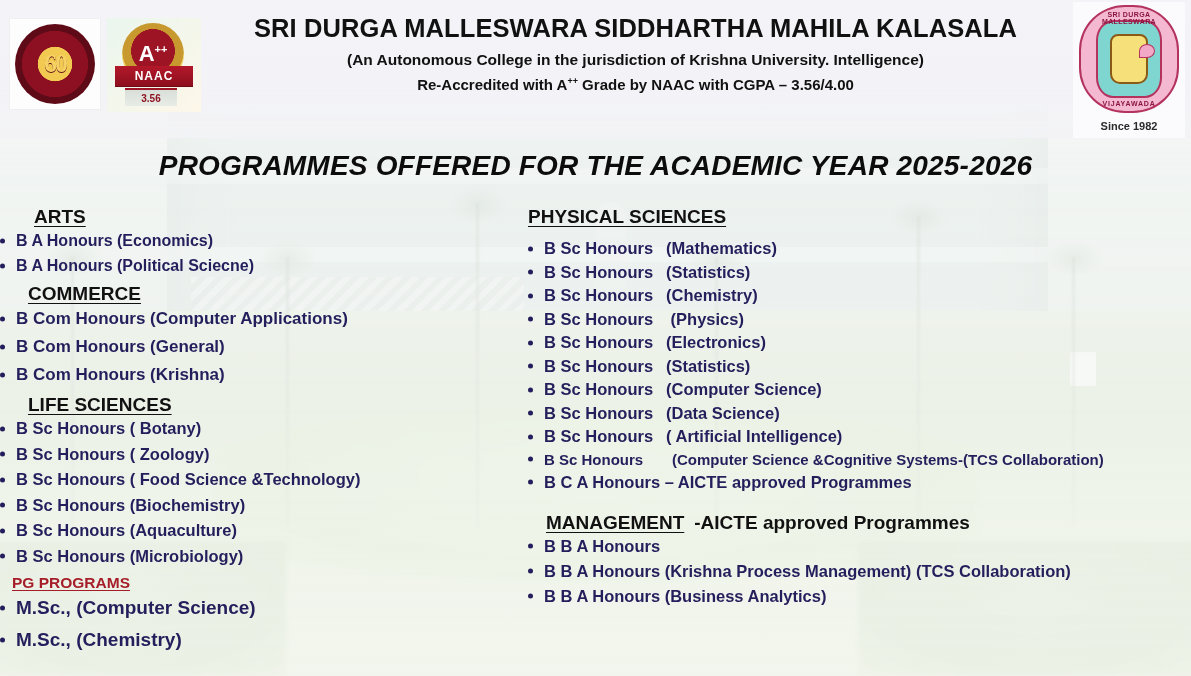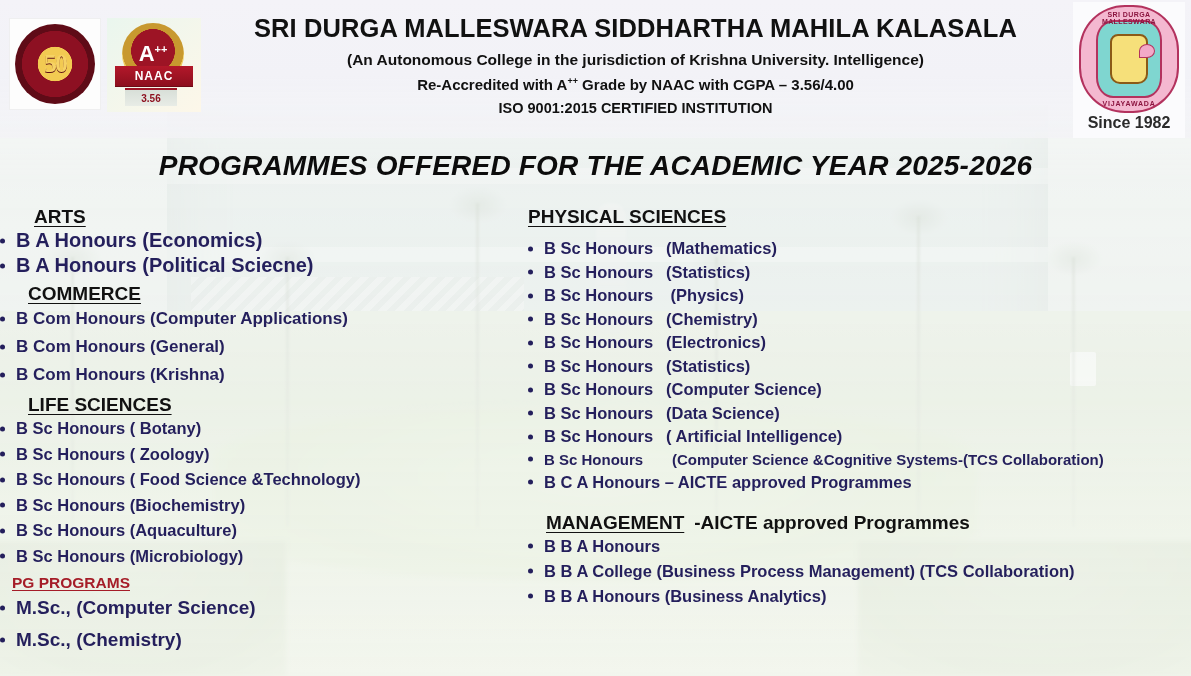--- a/index.html
+++ b/index.html
@@ -140,21 +140,21 @@
     border-radius:50% 50% 50% 0;background:#f2a9c8;border:1px solid #b3325e;
   }
   .kal-arc-top{
     position:absolute;top:4px;left:0;width:100%;text-align:center;
     font-size:7px;font-weight:bold;color:#8c1540;letter-spacing:.4px;
   }
   .kal-arc-bottom{
     position:absolute;bottom:4px;left:0;width:100%;text-align:center;
     font-size:7px;font-weight:bold;color:#8c1540;letter-spacing:.8px;
   }
-  .kal-since{font-size:16px;color:#2b2b2b;font-weight:600;margin-top:1px;}
+  .kal-since{font-size:11px;color:#2b2b2b;font-weight:600;margin-top:7px;}
 
   .head-text{position:absolute;left:205px;right:125px;top:14px;text-align:center;}
   .col-name{
     font-size:25.5px;font-weight:bold;color:#111;letter-spacing:.1px;line-height:1.1;
     white-space:nowrap;
   }
   .col-sub{font-size:15.5px;font-weight:bold;color:#111;margin-top:9px;}
   .col-sub2{font-size:15px;font-weight:bold;color:#111;margin-top:7px;}
   .col-sub2 sup{font-size:9px;}
   .col-sub3{font-size:14.5px;font-weight:bold;color:#111;margin-top:7px;}
@@ -189,21 +189,21 @@
     position:relative;color:#241f5c;font-weight:bold;white-space:nowrap;
   }
   ul.plist li::before{
     content:"";position:absolute;left:0;top:50%;transform:translateY(-50%);
     width:5px;height:5px;border-radius:50%;background:#241f5c;
   }
   ul.plist li .txt{margin-left:16px;display:inline-block;}
 
   
   .arts-list{margin-left:52px;}
-  .arts-list li{font-size:20px;line-height:25px;}
+  .arts-list li{font-size:16px;line-height:25px;}
   .comm-list{margin-left:40px;}
   .comm-list li{font-size:17px;line-height:28px;}
   .life-list{margin-left:36px;}
   .life-list li{font-size:16.5px;line-height:25.5px;}
   .pg-list{margin-left:58px;}
   .pg-list li{font-size:19px;line-height:32px;color:#ee2536;}
   .pg-list li::before{background:#ee2536;width:7px;height:7px;}
   .pg-head{
     font-size:15.5px;font-weight:bold;color:#a51d28;
     text-decoration:underline;text-underline-offset:2px;
@@ -251,39 +251,38 @@
     <div class="palm p5"></div>
     <div class="palm p6"></div>
     <div class="veil"></div>
     <div class="veil2"></div>
   </div>
 
   <div class="header">
 
     <div class="logo-left">
       <div class="seal">
-        <span class="seal-50">50</span>
+        <span class="seal-50">60</span>
       </div>
     </div>
 
     <div class="logo-naac">
       <div class="naac-wrap">
         <div class="naac-sun">
           <span class="naac-a"><span>A</span><sup>++</sup></span>
         </div>
         <div class="naac-ribbon">NAAC</div>
         <div class="naac-ribbon2">3.56</div>
       </div>
     </div>
 
     <div class="head-text">
       <div class="col-name">SRI DURGA MALLESWARA SIDDHARTHA MAHILA KALASALA</div>
       <div class="col-sub">(An Autonomous College in the jurisdiction of Krishna University. Intelligence)</div>
       <div class="col-sub2"><span>Re-Accredited with A</span><sup>++</sup><span> Grade by NAAC with CGPA – 3.56/4.00</span></div>
-      <div class="col-sub3">ISO 9001:2015 CERTIFIED INSTITUTION</div>
     </div>
 
     <div class="logo-right">
       <div class="kal-seal">
         <div class="kal-arc-top">SRI DURGA MALLESWARA</div>
         <div class="kal-inner">
           <div class="kal-hand"></div>
         </div>
         <div class="kal-arc-bottom">VIJAYAWADA</div>
       </div>
@@ -342,22 +341,22 @@
     </div>
 
     <div class="col-right">
 
       <div>
         <div class="sec-head">PHYSICAL SCIENCES</div>
         <div class="sp-h"></div>
         <ul class="plist phy-list">
           <li><span class="txt"><span class="lead">B Sc Honours</span><span>(Mathematics)</span></span></li>
           <li><span class="txt"><span class="lead">B Sc Honours</span><span>(Statistics)</span></span></li>
+          <li><span class="txt"><span class="lead">B Sc Honours</span><span>(Chemistry)</span></span></li>
           <li><span class="txt"><span class="lead">B Sc Honours</span><span> (Physics)</span></span></li>
-          <li><span class="txt"><span class="lead">B Sc Honours</span><span>(Chemistry)</span></span></li>
           <li><span class="txt"><span class="lead">B Sc Honours</span><span>(Electronics)</span></span></li>
           <li><span class="txt"><span class="lead">B Sc Honours</span><span>(Statistics)</span></span></li>
           <li><span class="txt"><span class="lead">B Sc Honours</span><span>(Computer Science)</span></span></li>
           <li><span class="txt"><span class="lead">B Sc Honours</span><span>(Data Science)</span></span></li>
           <li><span class="txt"><span class="lead">B Sc Honours</span><span>( Artificial Intelligence)</span></span></li>
           <li class="tight"><span class="txt"><span class="lead">B Sc  Honours</span><span>(Computer Science &amp;Cognitive Systems-(TCS Collaboration)</span></span></li>
         </ul>
         <ul class="plist bca-list">
           <li><span class="txt">B C A Honours – AICTE approved Programmes</span></li>
         </ul>
@@ -365,19 +364,19 @@
 
       <div class="sp-h"></div>
       <div class="sp-h"></div>
 
       <div>
         <div class="sec-head-row">
           <span class="sec-head mg">MANAGEMENT</span><span class="mg-tail">-AICTE approved Programmes</span>
         </div>
         <ul class="plist mgmt-list">
           <li><span class="txt">B B A Honours</span></li>
-          <li><span class="txt"> B B A College (Business Process Management) (TCS Collaboration)</span></li>
+          <li><span class="txt"> B B A Honours (Krishna Process Management) (TCS Collaboration)</span></li>
           <li><span class="txt"> B B A Honours (Business Analytics)</span></li>
         </ul>
       </div>
     </div>
   </div>
 </div>
 
 </body></html>

